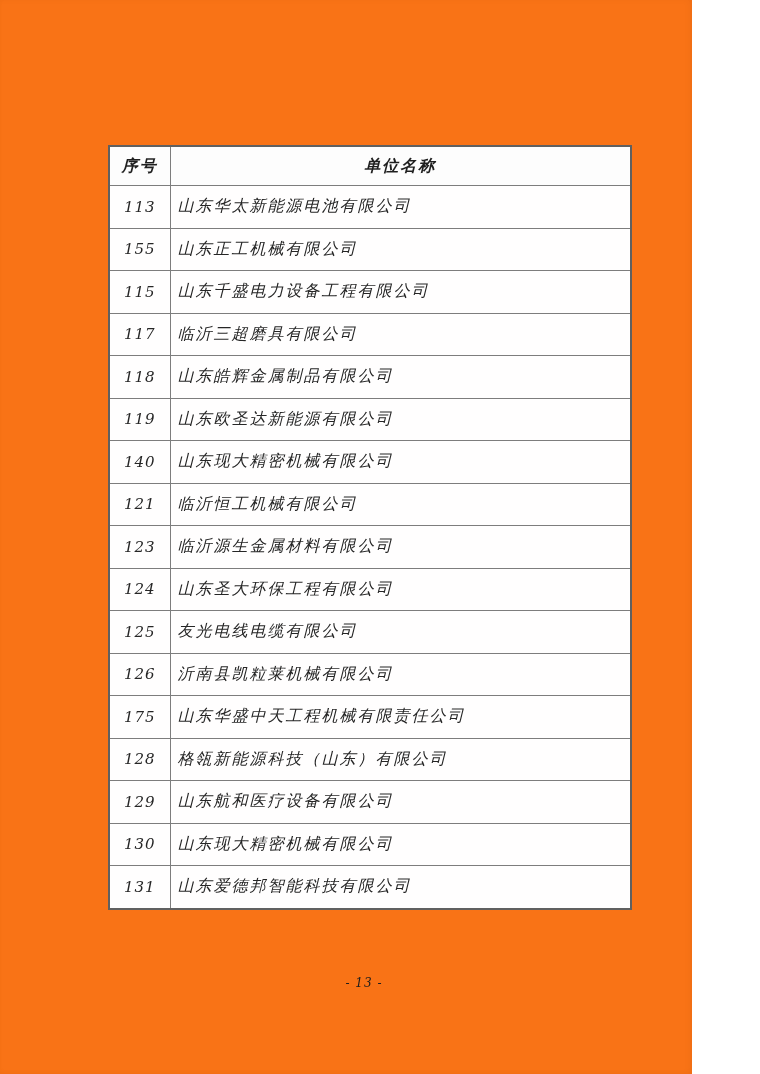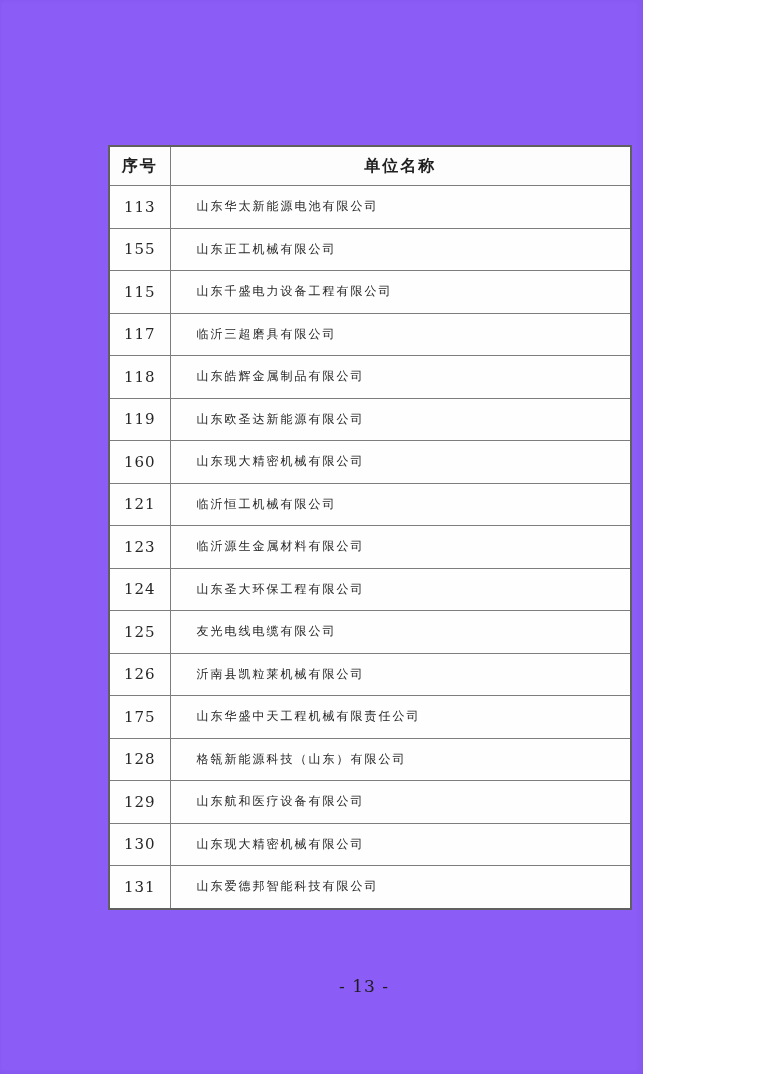--- a/index.html
+++ b/index.html
@@ -2,26 +2,27 @@
 <html><head>
 <meta charset="utf-8">
 <style>
   html, body {
     margin: 0;
     padding: 0;
     background: #ffffff;
   }
   .page {
     position: relative;
-    width: 643px;
+    width: 692px;
     height: 1074px;
-    background: #8b5cf6;
+    background: #f97316;
     overflow: hidden;
     font-family: "DejaVu Serif", "Liberation Serif", serif;
     color: #2b2b2b;
+    font-style: italic;
   }
   
   .page::after {
     content: "";
     position: absolute;
     inset: 0;
     pointer-events: none;
     box-shadow: inset -3px 0 6px rgba(0,0,0,0.03), inset 0 -2px 5px rgba(0,0,0,0.02);
   }
   table.company-table {
@@ -53,33 +54,33 @@
     height: 39.5px;
     background: #fffefe;
   }
   td.cell-no {
     text-align: center;
     font-size: 15px;
     letter-spacing: 1px;
     color: #262626;
   }
   td.cell-name {
-    padding-left: 26px;
-    font-size: 12px;
+    padding-left: 7px;
+    font-size: 16px;
     letter-spacing: 2px;
     color: #262626;
     white-space: nowrap;
   }
   .page-number {
     position: absolute;
     left: 108px;
     top: 976px;
     width: 512px;
     text-align: center;
-    font-size: 17px;
+    font-size: 12px;
     letter-spacing: 1px;
     color: #1d1d1d;
   }
 </style>
 </head>
 <body>
 
 <div class="page">
 
   <table class="company-table">
@@ -112,21 +113,21 @@
         </tr>
         <tr>
           <td class="cell-no">118</td>
           <td class="cell-name">山东皓辉金属制品有限公司</td>
         </tr>
         <tr>
           <td class="cell-no">119</td>
           <td class="cell-name">山东欧圣达新能源有限公司</td>
         </tr>
         <tr>
-          <td class="cell-no">160</td>
+          <td class="cell-no">140</td>
           <td class="cell-name">山东现大精密机械有限公司</td>
         </tr>
         <tr>
           <td class="cell-no">121</td>
           <td class="cell-name">临沂恒工机械有限公司</td>
         </tr>
         <tr>
           <td class="cell-no">123</td>
           <td class="cell-name">临沂源生金属材料有限公司</td>
         </tr>

